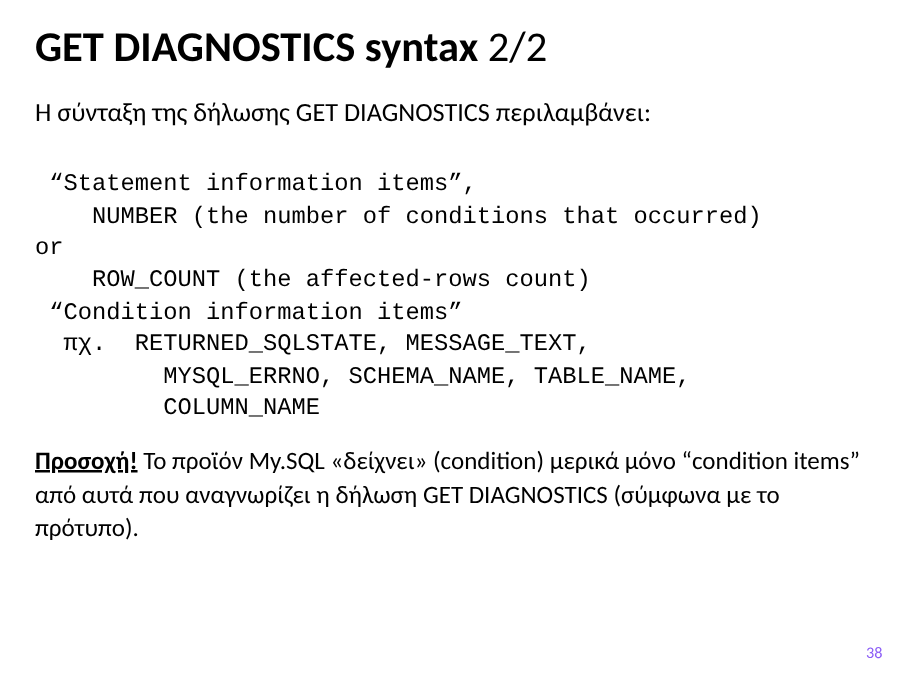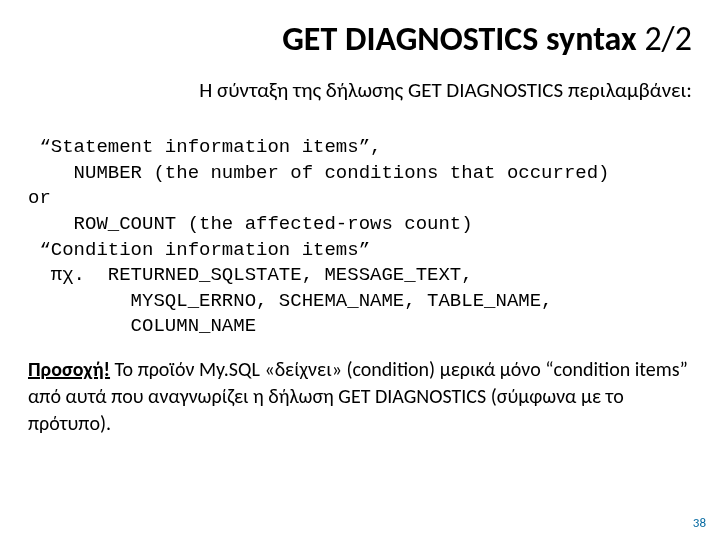--- a/index.html
+++ b/index.html
@@ -12,30 +12,29 @@
     color: #000;
     position: relative;
     box-sizing: border-box;
   }
   .slide {
     padding: 18px 28px 0 28px;
   }
   .title {
     font-size: 34px;
     font-weight: bold;
-    text-align: right;
+    text-align: left;
     margin-bottom: 18px;
   }
   .title .frac {
     font-weight: normal;
   }
   .intro {
     font-size: 21px;
     margin-bottom: 28px;
-    text-align: right;
   }
   .code {
     font-family: "Courier New", monospace;
     font-size: 19px;
     line-height: 1.35;
     white-space: pre;
     margin-bottom: 16px;
     margin-top: 32px;
   }
   .warn {
@@ -45,21 +44,21 @@
   .warn .lead {
     font-weight: bold;
     text-decoration: underline;
     text-align: center;
   }
   .pagenum {
     position: absolute;
     right: 14px;
     bottom: 10px;
     font-size: 13px;
-    color: #0369a1;
+    color: #8b5cf6;
   }
 </style>
 </head>
 <body>
 
 <div class="slide">
 
   <div class="title">
     <span>GET DIAGNOSTICS syntax </span><span class="frac">2/2</span>
   </div>

